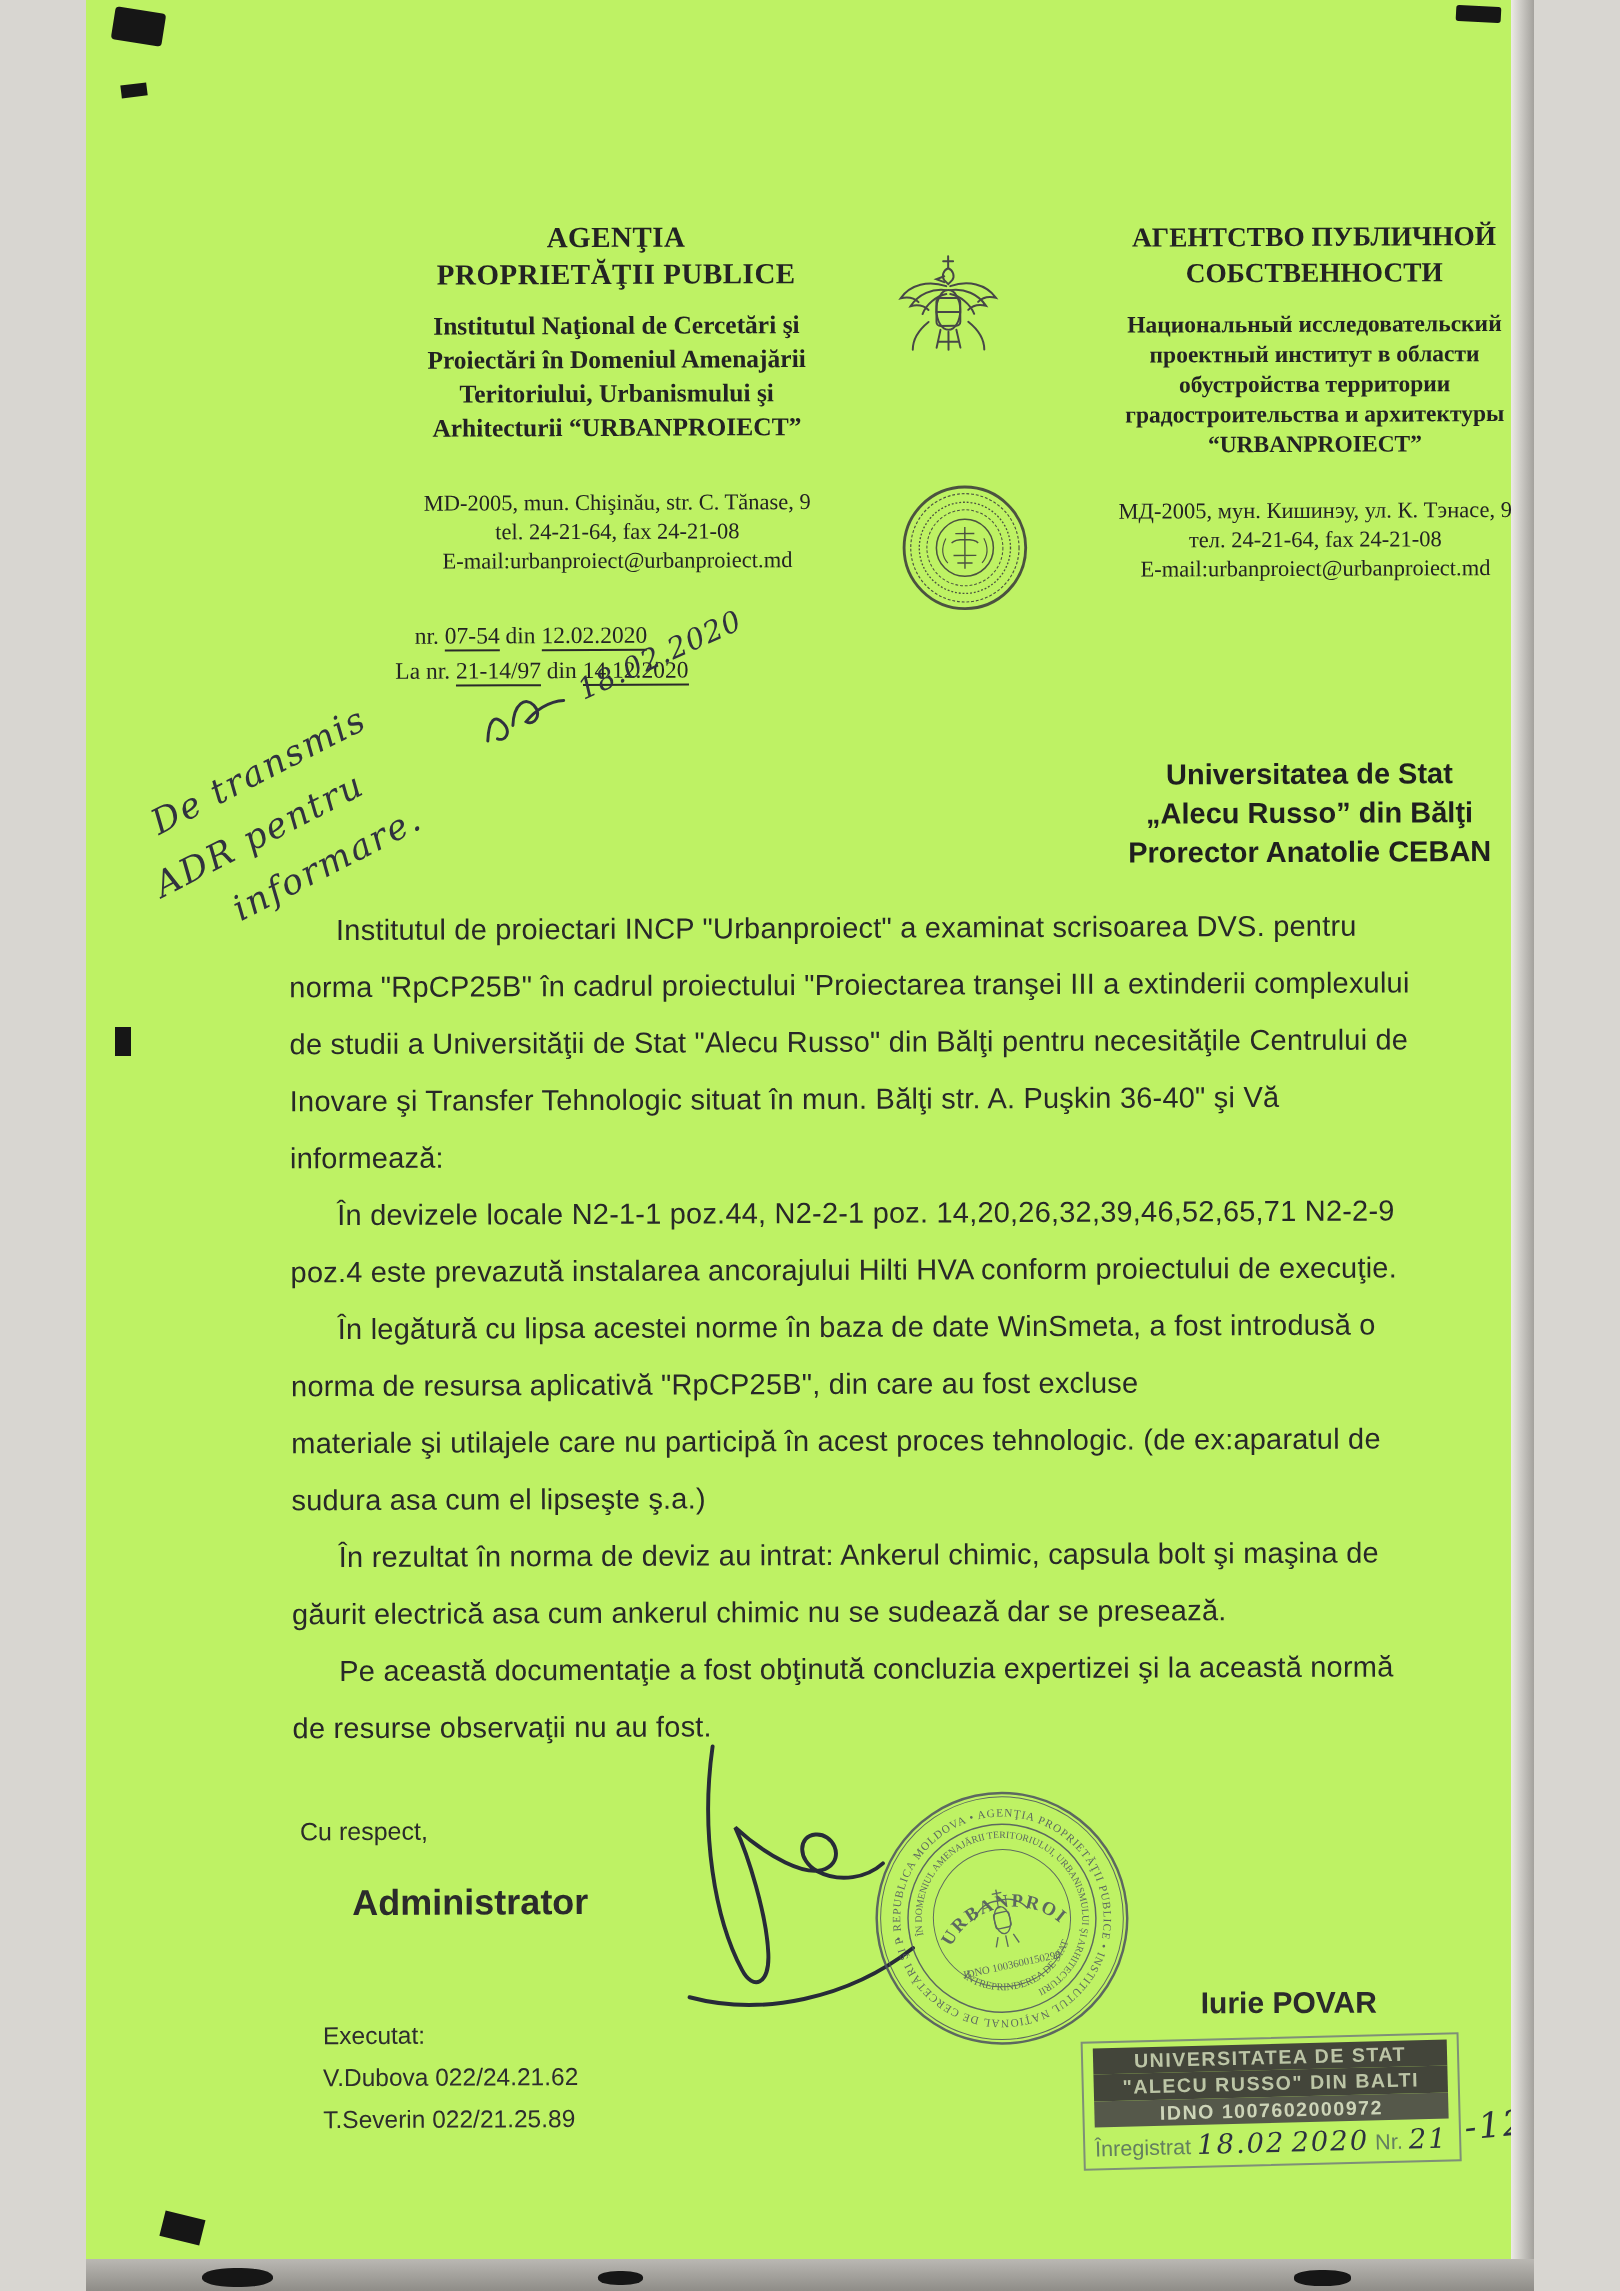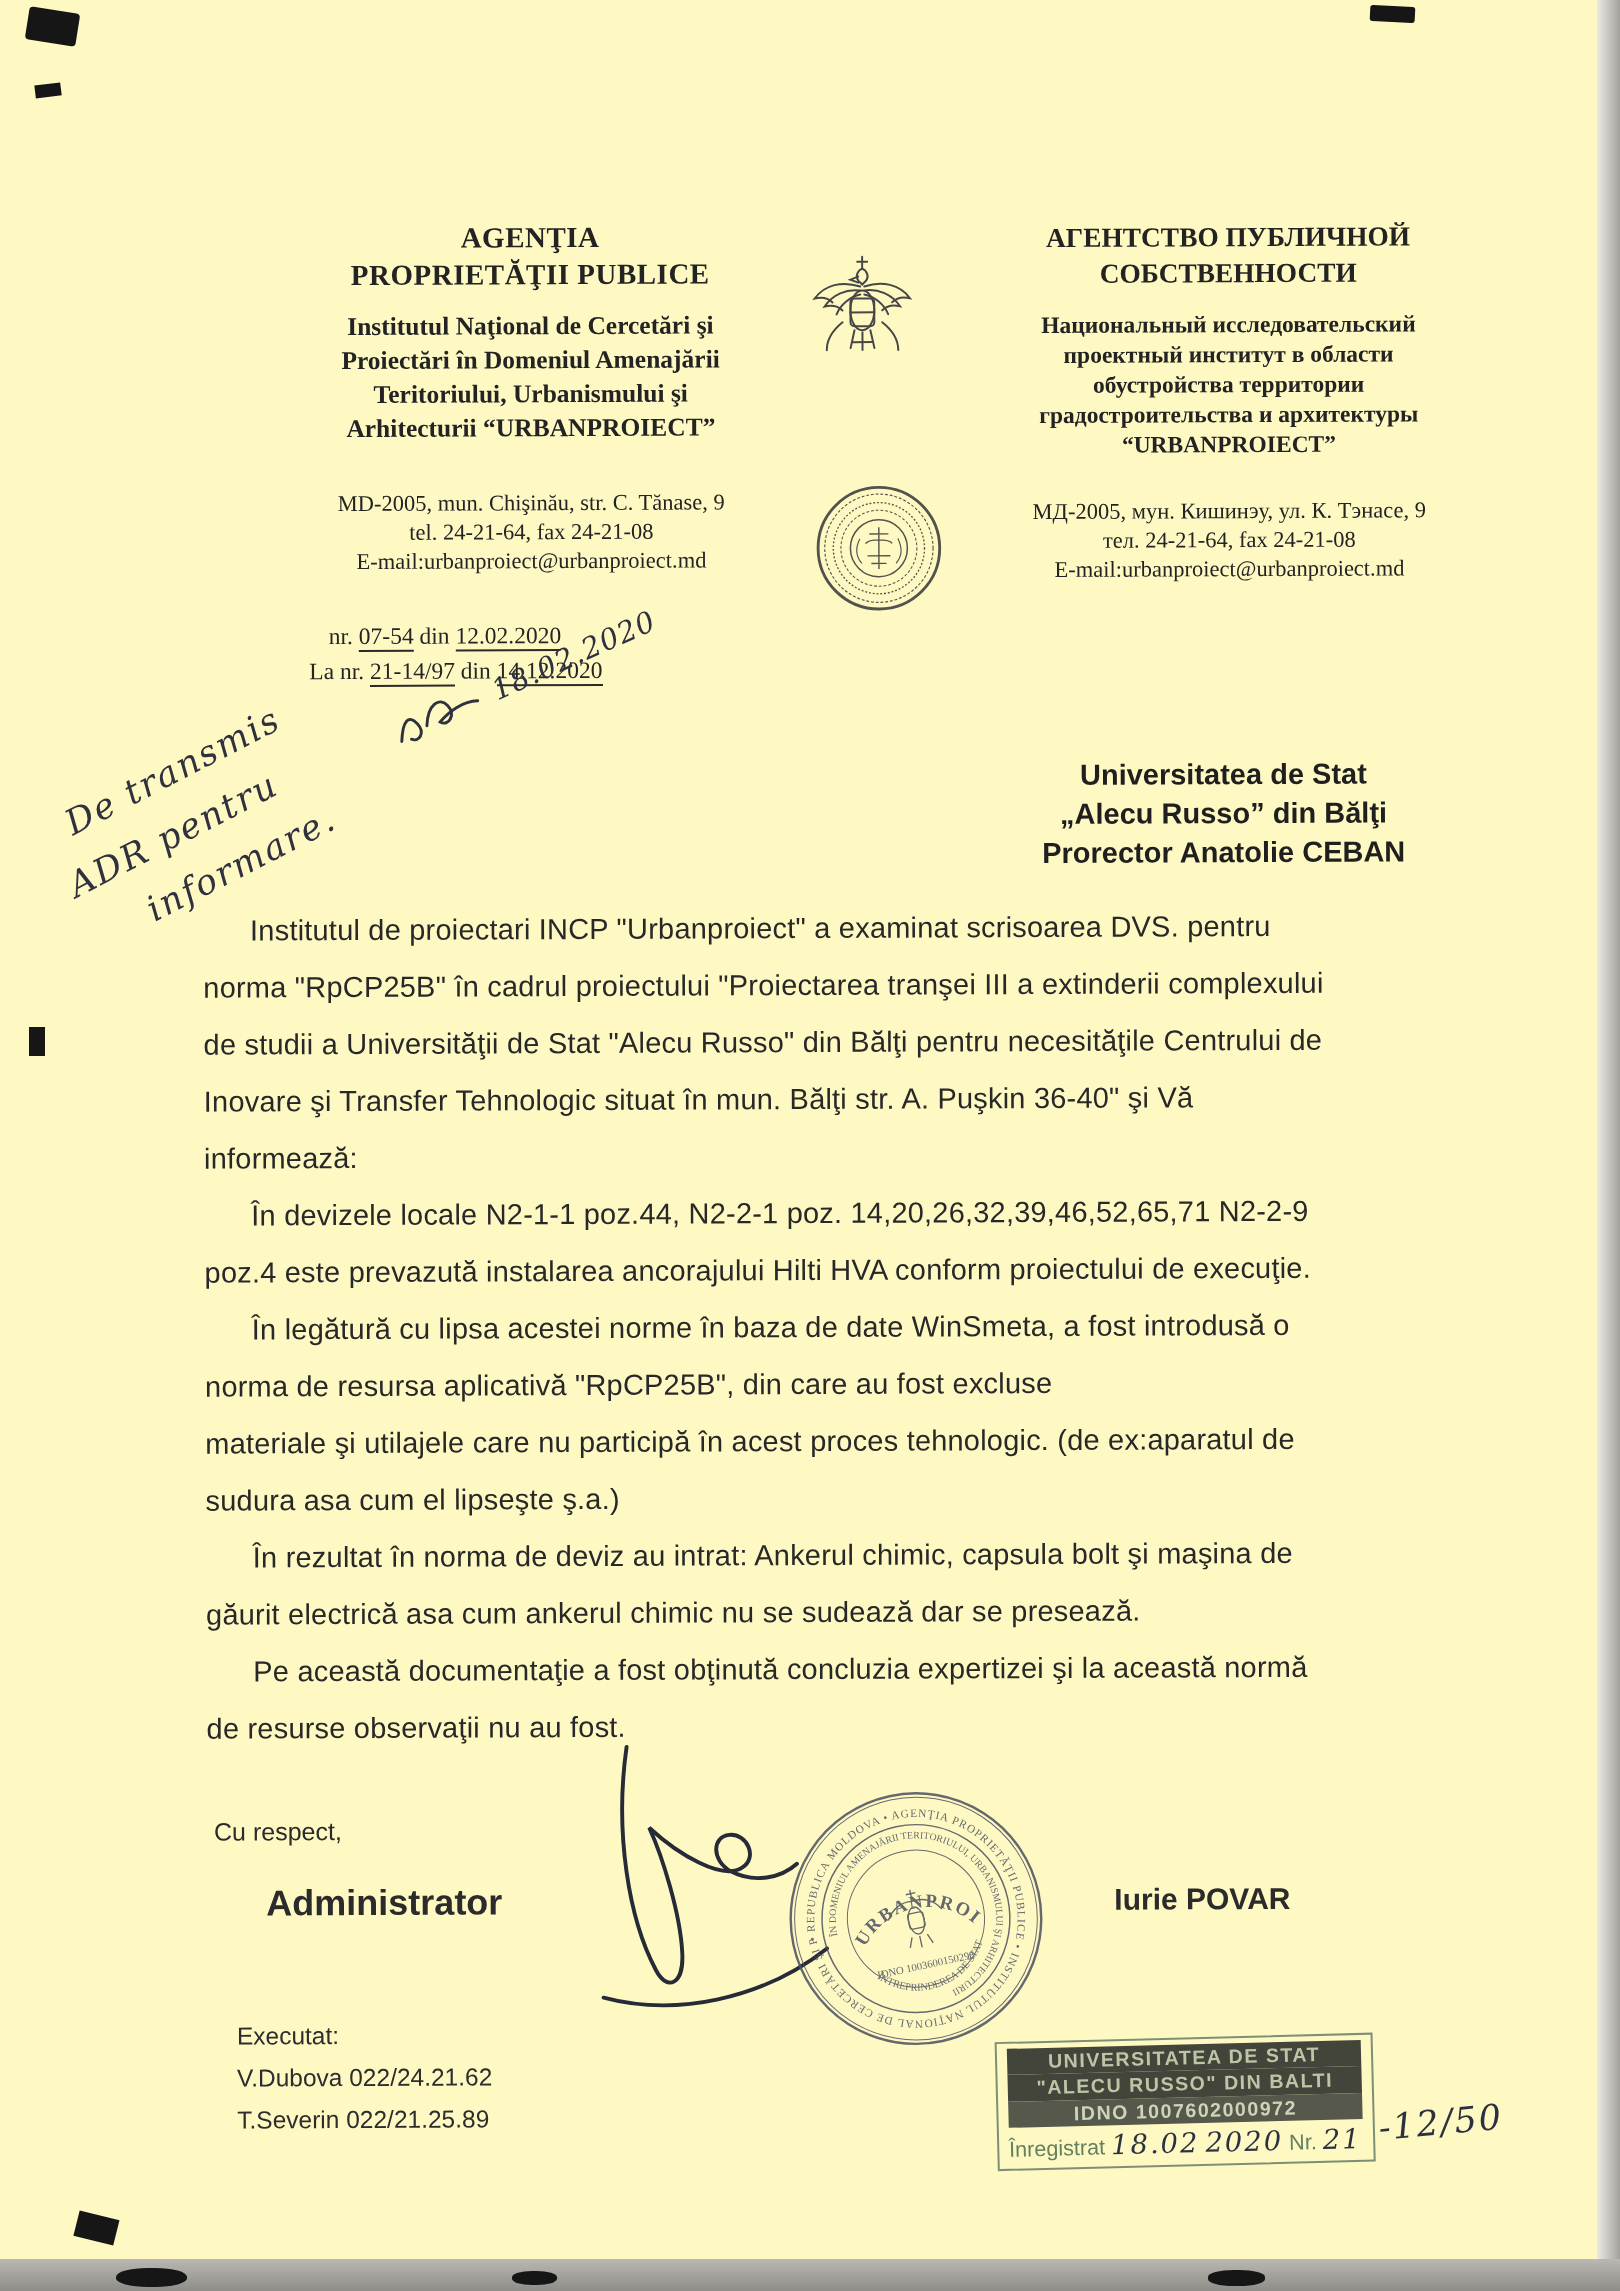--- a/index.html
+++ b/index.html
@@ -1,18 +1,18 @@
 <!DOCTYPE html>
 <html><head>
 <meta charset="utf-8">
 <style>
   html,body{margin:0;padding:0;background:#d8d6d1;}
   .page{
-    position:relative;width:1620px;height:2292px;margin:0 auto;
-    background:#fef9c3;overflow:hidden;
+    position:relative;width:1448px;height:2292px;margin:0 auto;
+    background:#bef264;overflow:hidden;
     font-family:"Liberation Sans",sans-serif;color:#2b2b2b;
   }
   .content{position:absolute;left:0;top:0;width:100%;height:100%;transform:rotate(-0.25deg);}
 
   
   .hdr-left{position:absolute;left:289px;top:218px;width:490px;text-align:center;
     font-family:"Liberation Serif",serif;color:#232323;}
   .hdr-right{position:absolute;left:982px;top:221px;width:500px;text-align:center;
     font-family:"Liberation Serif",serif;color:#232323;}
   .agency{font-size:29px;font-weight:bold;letter-spacing:0.5px;line-height:37px;}
@@ -48,21 +48,21 @@
 
   
   .bodytext{position:absolute;left:204px;top:900px;width:1294px;font-size:29px;
     color:#282828;letter-spacing:0.2px;}
   .body-line{height:57px;line-height:57px;white-space:nowrap;}
   .ind{padding-left:47px;}
 
   
   .closing{position:absolute;left:211px;top:1815px;font-size:25px;}
   .sig-title{position:absolute;left:263px;top:1880px;font-size:36px;font-weight:bold;}
-  .sig-name{position:absolute;left:1111px;top:1884px;font-size:30px;font-weight:bold;}
+  .sig-name{position:absolute;left:1111px;top:1988px;font-size:30px;font-weight:bold;}
   .signature{position:absolute;left:549px;top:1703px;transform:rotate(-8deg);}
   .round-stamp{position:absolute;left:776px;top:1782px;transform:rotate(-12deg);opacity:.86;}
 
   
   .footer{position:absolute;left:233px;top:2013px;font-size:24.5px;line-height:42px;color:#2d2d2d;}
 
   
   .received-stamp{position:absolute;left:992px;top:2039px;width:378px;height:129px;
     border:2.9px solid #7e8f78;transform:rotate(-1.2deg);padding:4.9px 9.8px;box-sizing:border-box;}
   .rs-line{font-size:19.6px;font-weight:bold;letter-spacing:1.5px;line-height:26.5px;

